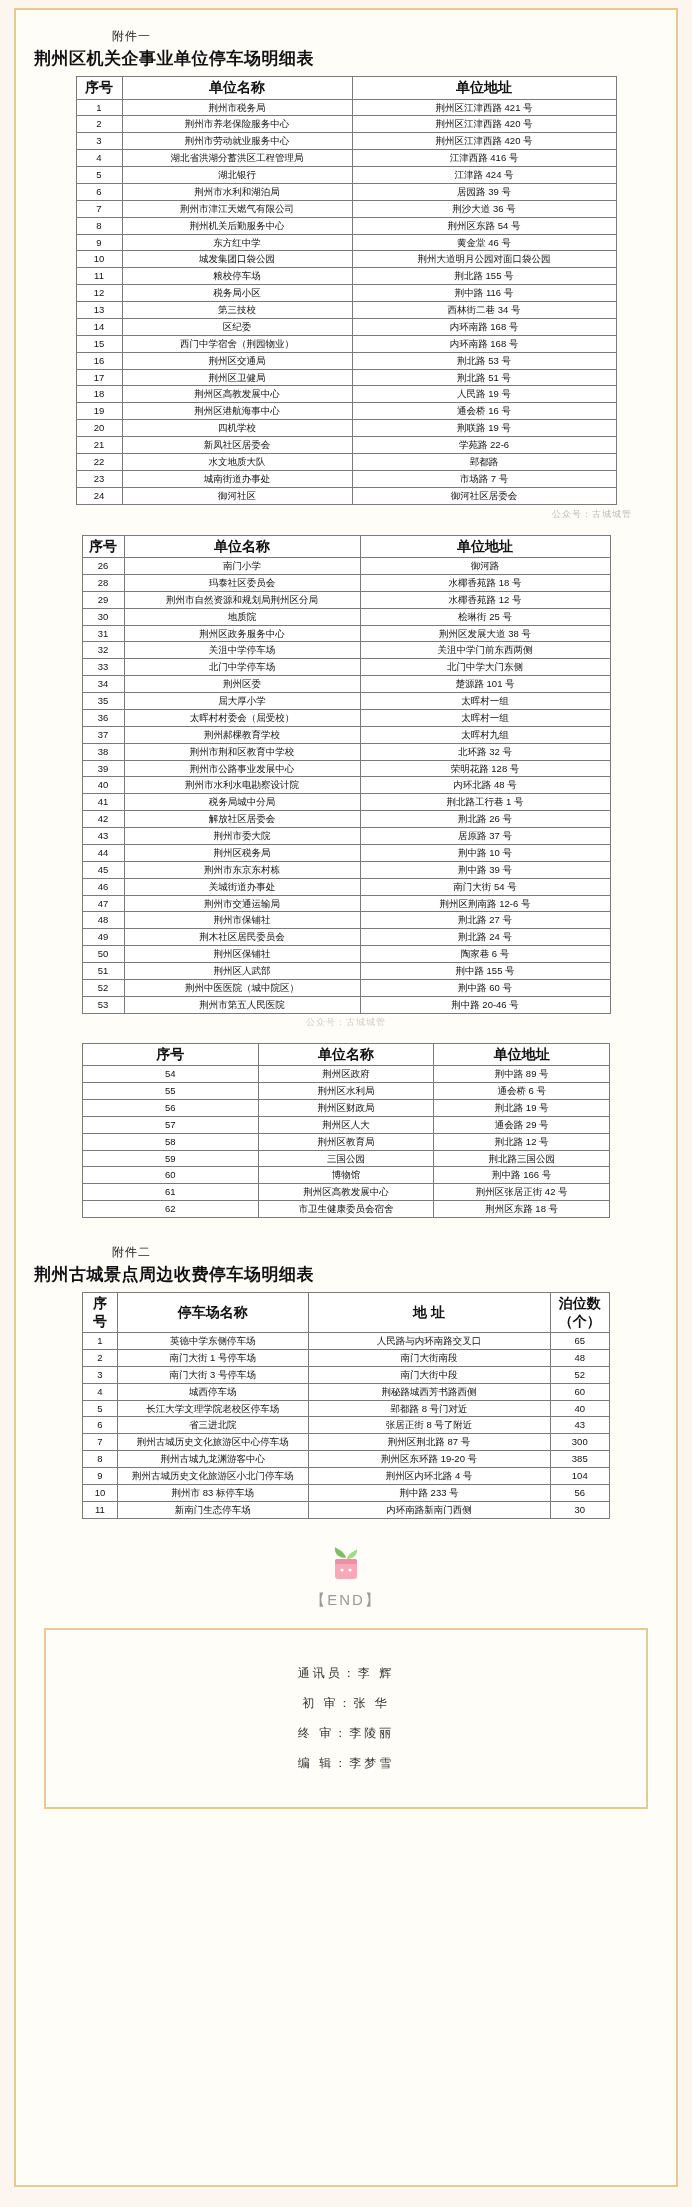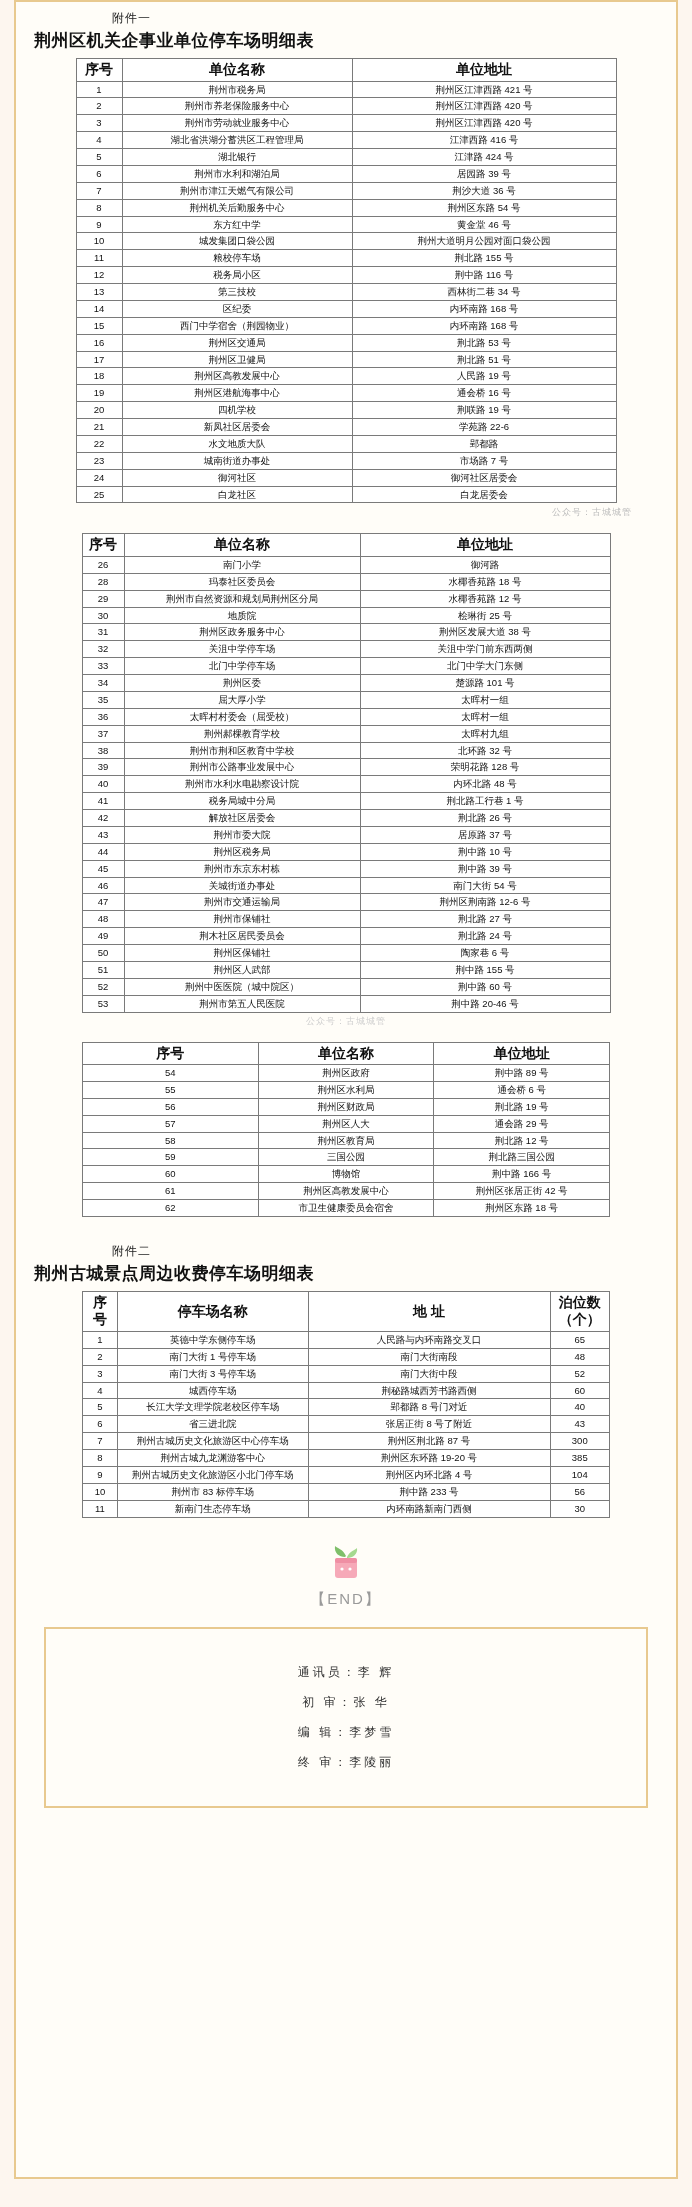--- a/index.html
+++ b/index.html
@@ -11,26 +11,26 @@
   }
   .page{
     width:692px;
     min-height:2207px;
     box-sizing:border-box;
     background:#fdf6ef;
     position:relative;
     padding:0;
   }
   .inner{
-    margin:0 14px;
+    margin:8px 14px;
     border:2px solid #e8c98f;
     background:#fffdf8;
     min-height:2179px;
     box-sizing:border-box;
-    padding:4px 18px 24px 18px;
+    padding:14px 18px 24px 18px;
     position:relative;
   }
   .attach-label{
     font-size:12px;
     color:#222;
     margin:4px 0 2px 78px;
     letter-spacing:1px;
   }
   .doc-title{
     text-align:left;
@@ -255,25 +255,20 @@
           <tr>
             <td>23</td>
             <td>城南街道办事处</td>
             <td>市场路 7 号</td>
           </tr>
           <tr>
             <td>24</td>
             <td>御河社区</td>
             <td>御河社区居委会</td>
           </tr>
-          <tr>
-            <td>25</td>
-            <td>白龙社区</td>
-            <td>白龙居委会</td>
-          </tr>
         </tbody>
     </table>
 
     <div class="wm">公众号：古城城管</div>
 
     <div class="spacer-sm"></div>
 
     <table class="tbl t2">
       <colgroup>
           <col class="c1">
@@ -592,18 +587,18 @@
           <circle cx="13" cy="25" r="1.6" fill="#fff"></circle>
           <circle cx="21" cy="25" r="1.6" fill="#fff"></circle>
         </svg>
       </div>
       <div class="end-text">【END】</div>
     </div>
 
     <div class="credits">
       <div class="credit-row">通讯员：李   辉</div>
       <div class="credit-row">初   审：张   华</div>
+      <div class="credit-row">终   审：李陵丽</div>
       <div class="credit-row">编   辑：李梦雪</div>
-      <div class="credit-row">终   审：李陵丽</div>
     </div>
 
   </div>
 </div>
 
 </body></html>

